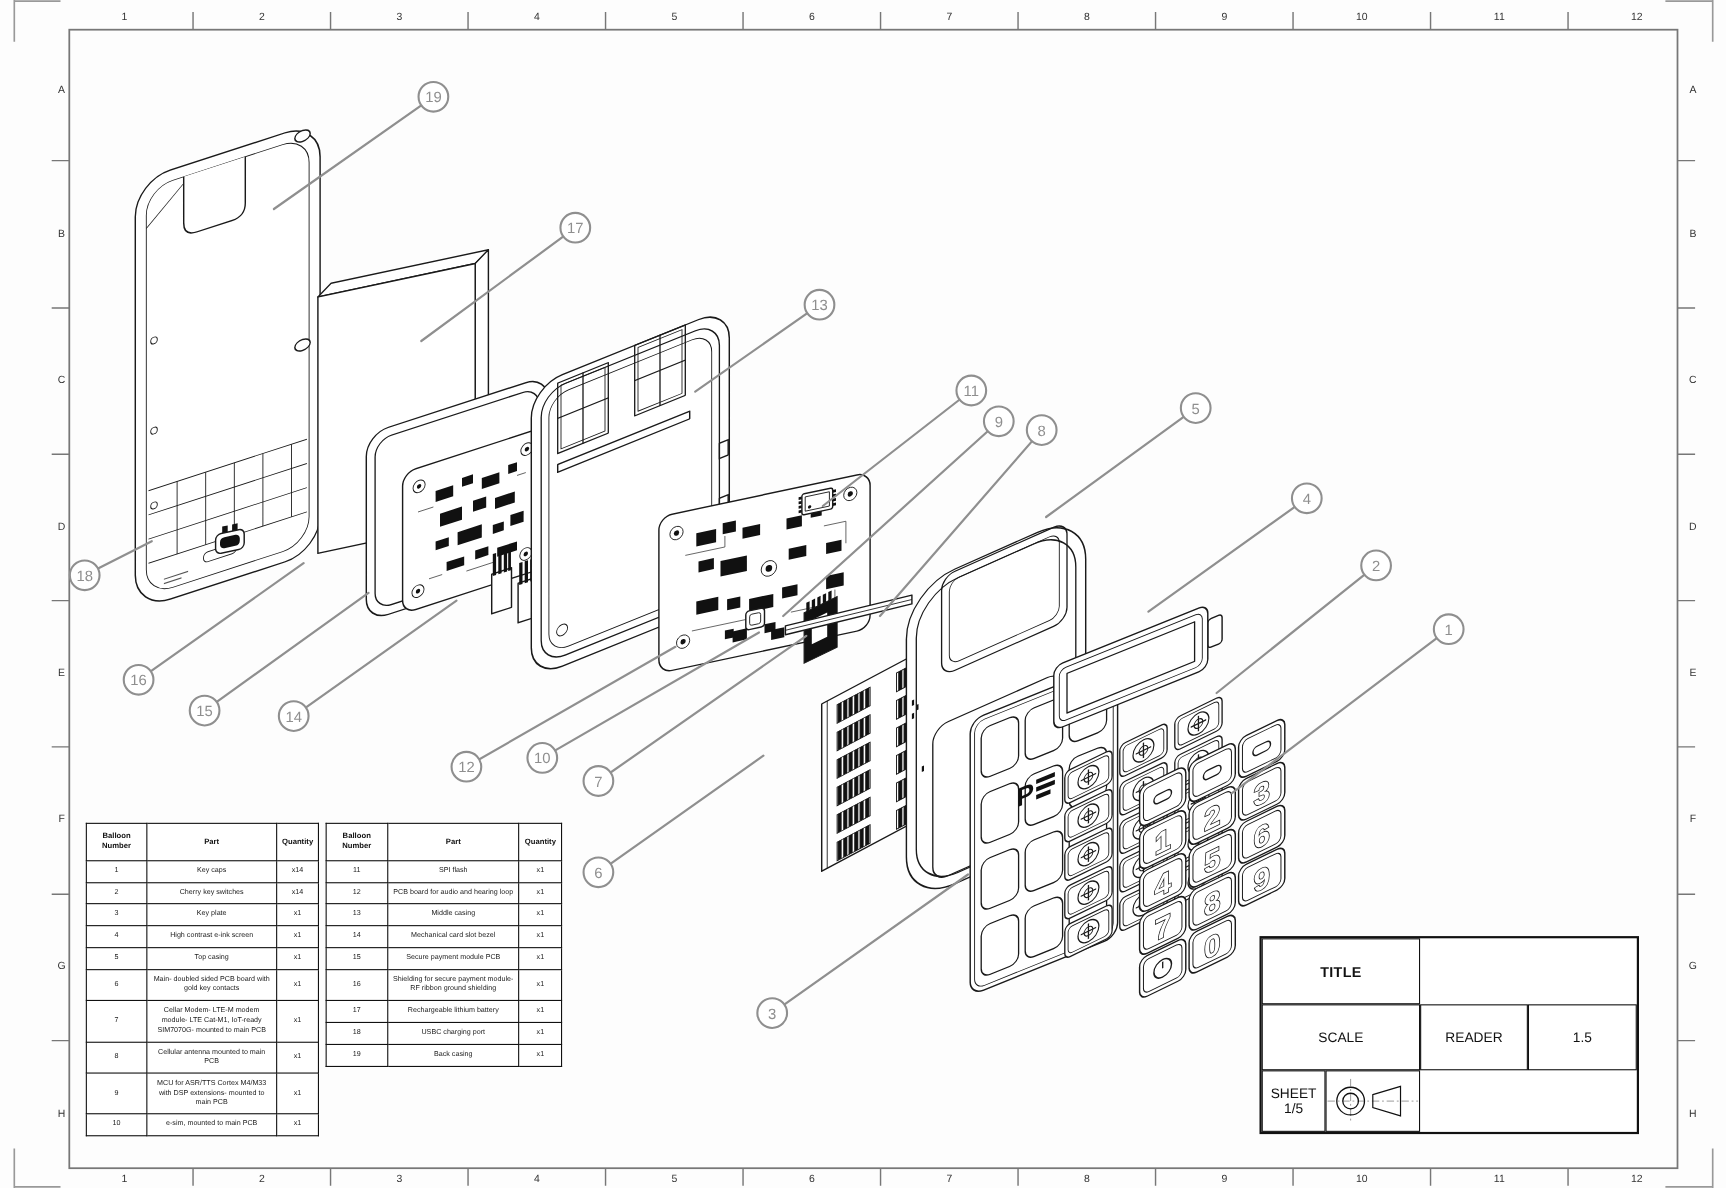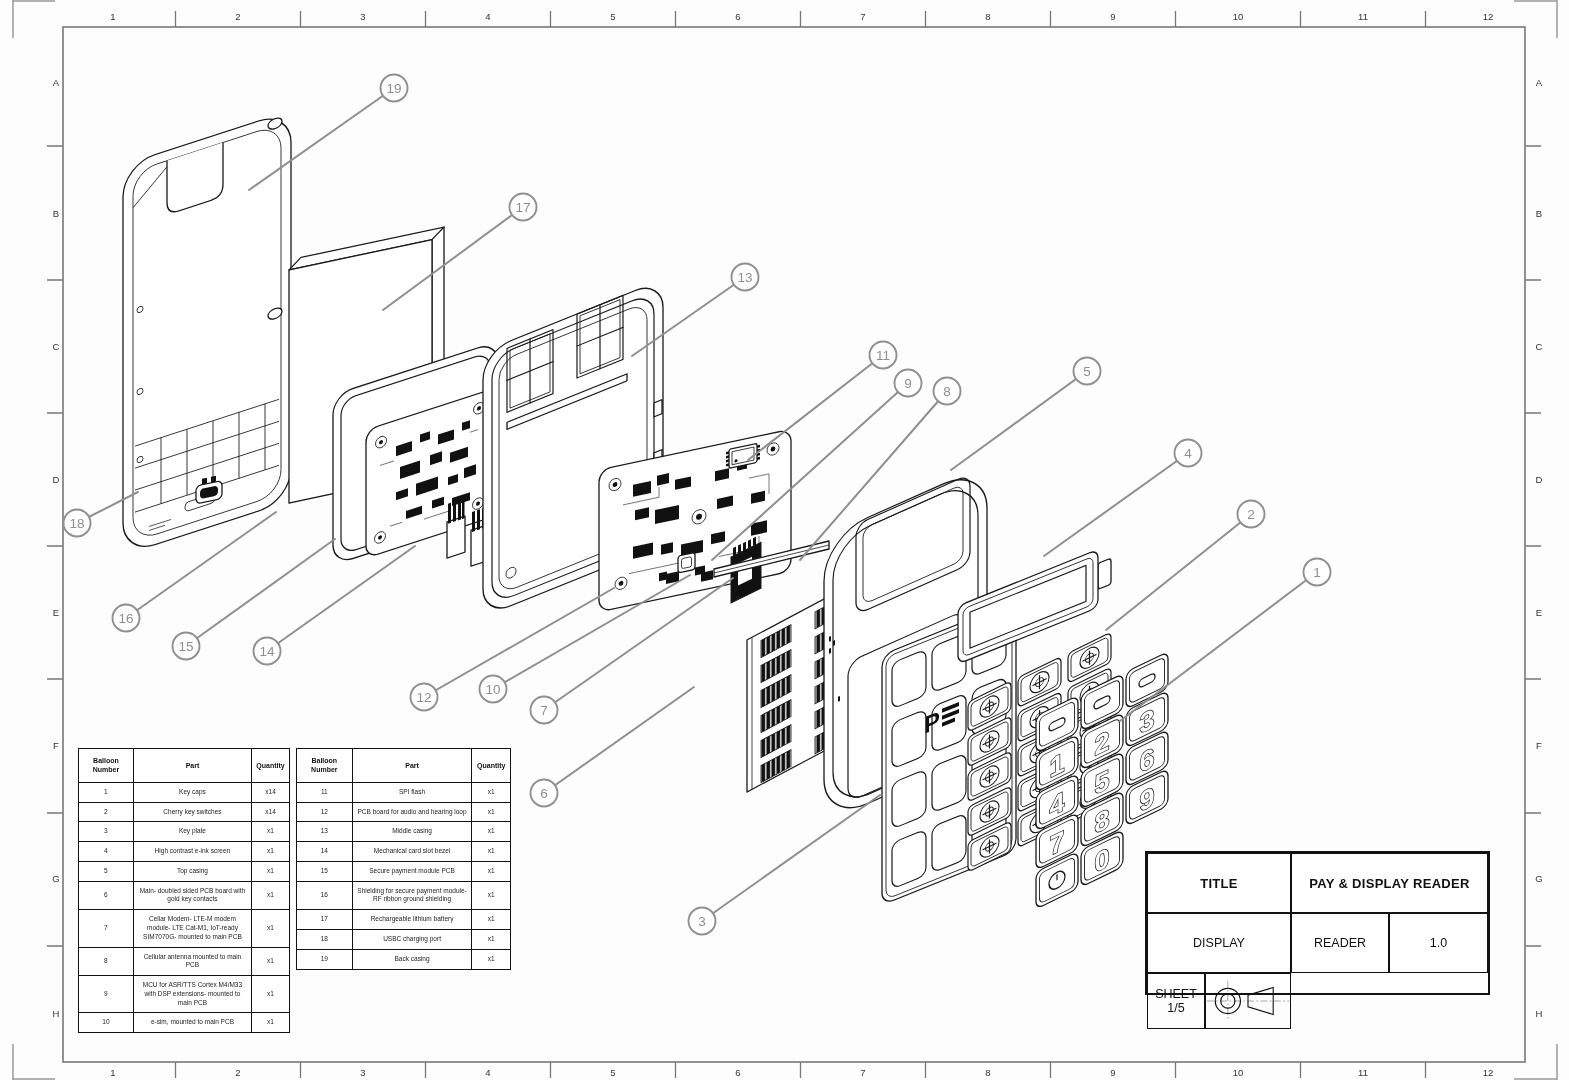--- a/index.html
+++ b/index.html
@@ -15,21 +15,21 @@
   .lnw{stroke:#1a1a1a;fill:#ffffff;stroke-width:1.3;stroke-linejoin:round;}
   .blk{fill:#111;stroke:none;}
   .trace{stroke:#444;fill:none;stroke-width:.7;}
   
   .bom{position:absolute;background:#fff;}
   .bom table{border-collapse:collapse;width:100%;table-layout:fixed;}
   .bom td,.bom th{border:1.7px solid #111;text-align:center;vertical-align:middle;
     font-size:6.5px;line-height:1.35;color:#222;padding:5px 3px;font-weight:400;}
   .bom th{font-size:7px;font-weight:700;padding:7px 2px;color:#111;}
   
-  .titleblock{position:absolute;left:1145px;top:851px;width:345px;height:144px;
+  .titleblock{position:absolute;left:1145px;top:851px;width:345px;height:180px;
     display:grid;grid-template-columns:58px 86px 98px 1fr;grid-template-rows:60px 60px 1fr;
     background:#fff;border:2.5px solid #111;box-sizing:border-box;}
   .tb-cell{border:1.2px solid #111;display:flex;align-items:center;justify-content:center;
     font-size:12.5px;color:#111;box-sizing:border-box;text-align:center;}
   .tb-bold{font-weight:700;font-size:13px;letter-spacing:.3px;}
   .span2{grid-column:1 / 3;}
   .span2b{grid-column:3 / 5;}
 </style>
 </head>
 <body>
@@ -764,24 +764,23 @@
           <td>19</td>
           <td>Back casing</td>
           <td>x1</td>
         </tr>
       </tbody>
     </table>
   </div>
 
 <div class="titleblock">
   <div class="tb-cell tb-bold span2">TITLE</div>
-  <div class="tb-cell tb-bold span2b">PAY &amp; DISPLAY READER</div>
-  <div class="tb-cell span2">DISPLAY</div>
+  <div class="tb-cell span2">SCALE</div>
   <div class="tb-cell">READER</div>
-  <div class="tb-cell">1.0</div>
+  <div class="tb-cell">1.5</div>
   <div class="tb-cell">SHEET 1/5</div>
   <div class="tb-cell">
     <svg width="100" height="54" viewBox="0 0 100 54">
       <path d="M1,27 H99" stroke="#777" stroke-width=".8" fill="none" stroke-dasharray="8 3 2 3"></path>
       <path d="M26,3 V51" stroke="#777" stroke-width=".8" fill="none" stroke-dasharray="8 3 2 3"></path>
       <circle cx="26" cy="27" r="15" fill="none" stroke="#111" stroke-width="1.4"></circle>
       <circle cx="26" cy="27" r="8.5" fill="none" stroke="#111" stroke-width="1.4"></circle>
       <path d="M50,20 L80,11 V43 L50,34 Z" fill="none" stroke="#111" stroke-width="1.3"></path>
     </svg>
   </div>

